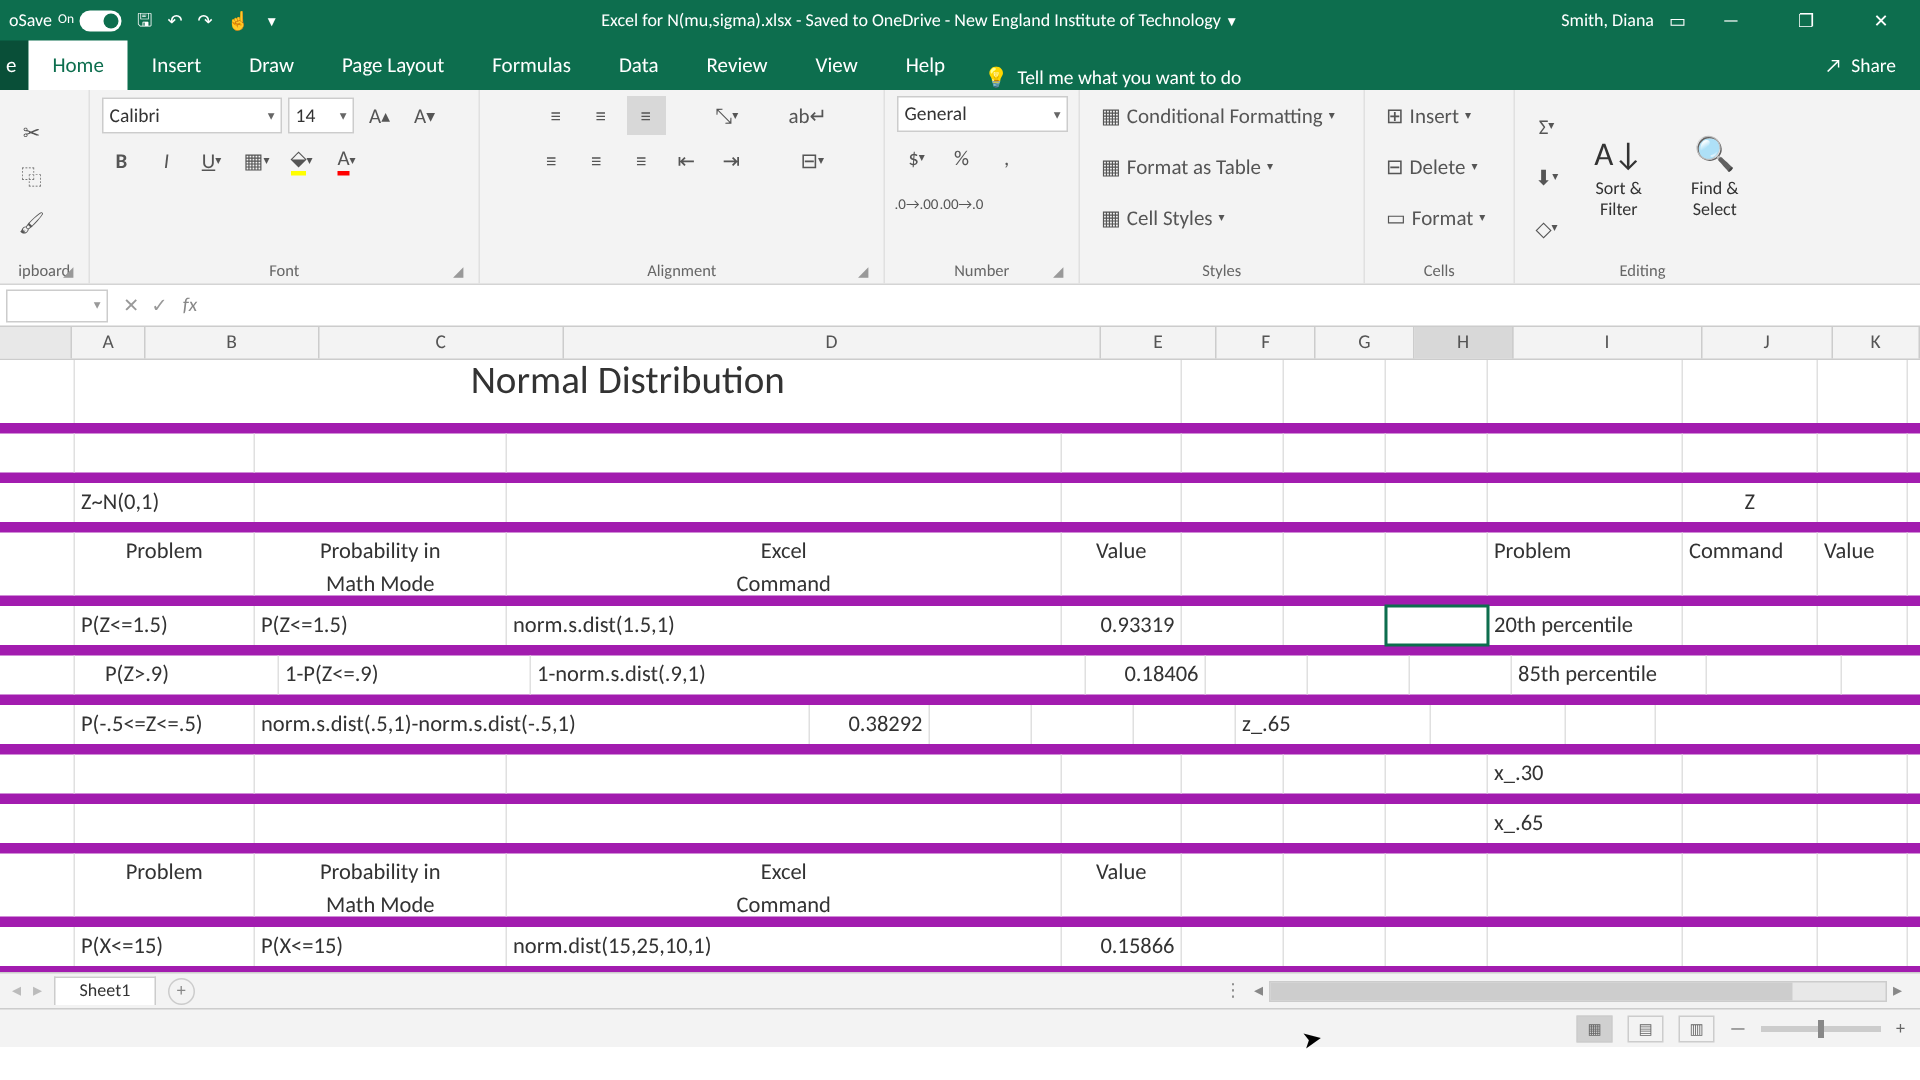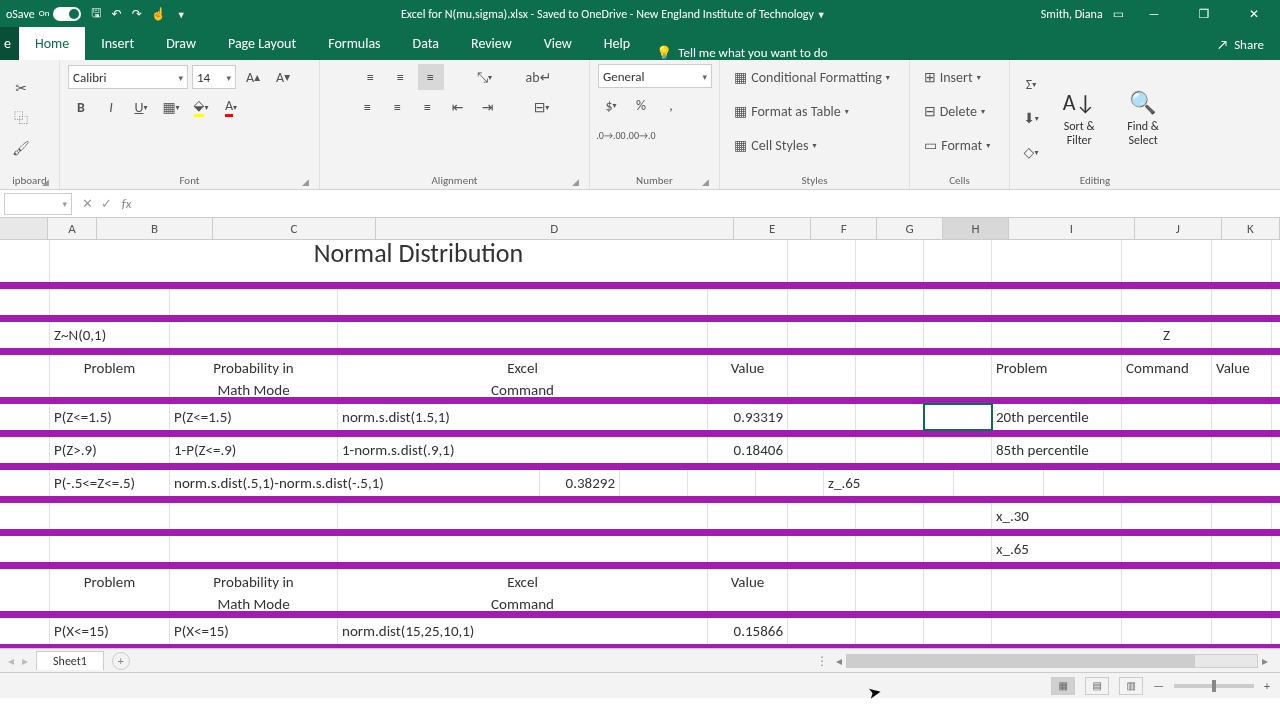--- a/index.html
+++ b/index.html
@@ -356,21 +356,21 @@
           <div class="gc val-right" style="width: 80px;">0.93319</div>
           <div class="gc" style="width: 68px;"></div>
           <div class="gc" style="width: 68px;"></div>
           <div class="gc active-cell" style="width: 68px;"></div>
           <div class="gc" style="width: 130px;">20th percentile</div>
           <div class="gc" style="width: 90px;"></div>
           <div class="gc" style="width: 60px;"></div>
         </div>
         <div class="gr">
           <div class="gc" style="width: 50px;"></div>
-          <div class="gc" style="width: 120px;">P(Z&gt;.9)</div>
+          <div class="gc" style="width: 120px; margin-left: 16px;">P(Z&gt;.9)</div>
           <div class="gc" style="width: 168px;">1-P(Z&lt;=.9)</div>
           <div class="gc" style="width: 370px;">1-norm.s.dist(.9,1)</div>
           <div class="gc val-right" style="width: 80px;">0.18406</div>
           <div class="gc" style="width: 68px;"></div>
           <div class="gc" style="width: 68px;"></div>
           <div class="gc" style="width: 68px;"></div>
           <div class="gc" style="width: 130px;">85th percentile</div>
           <div class="gc" style="width: 90px;"></div>
           <div class="gc" style="width: 60px;"></div>
         </div>

